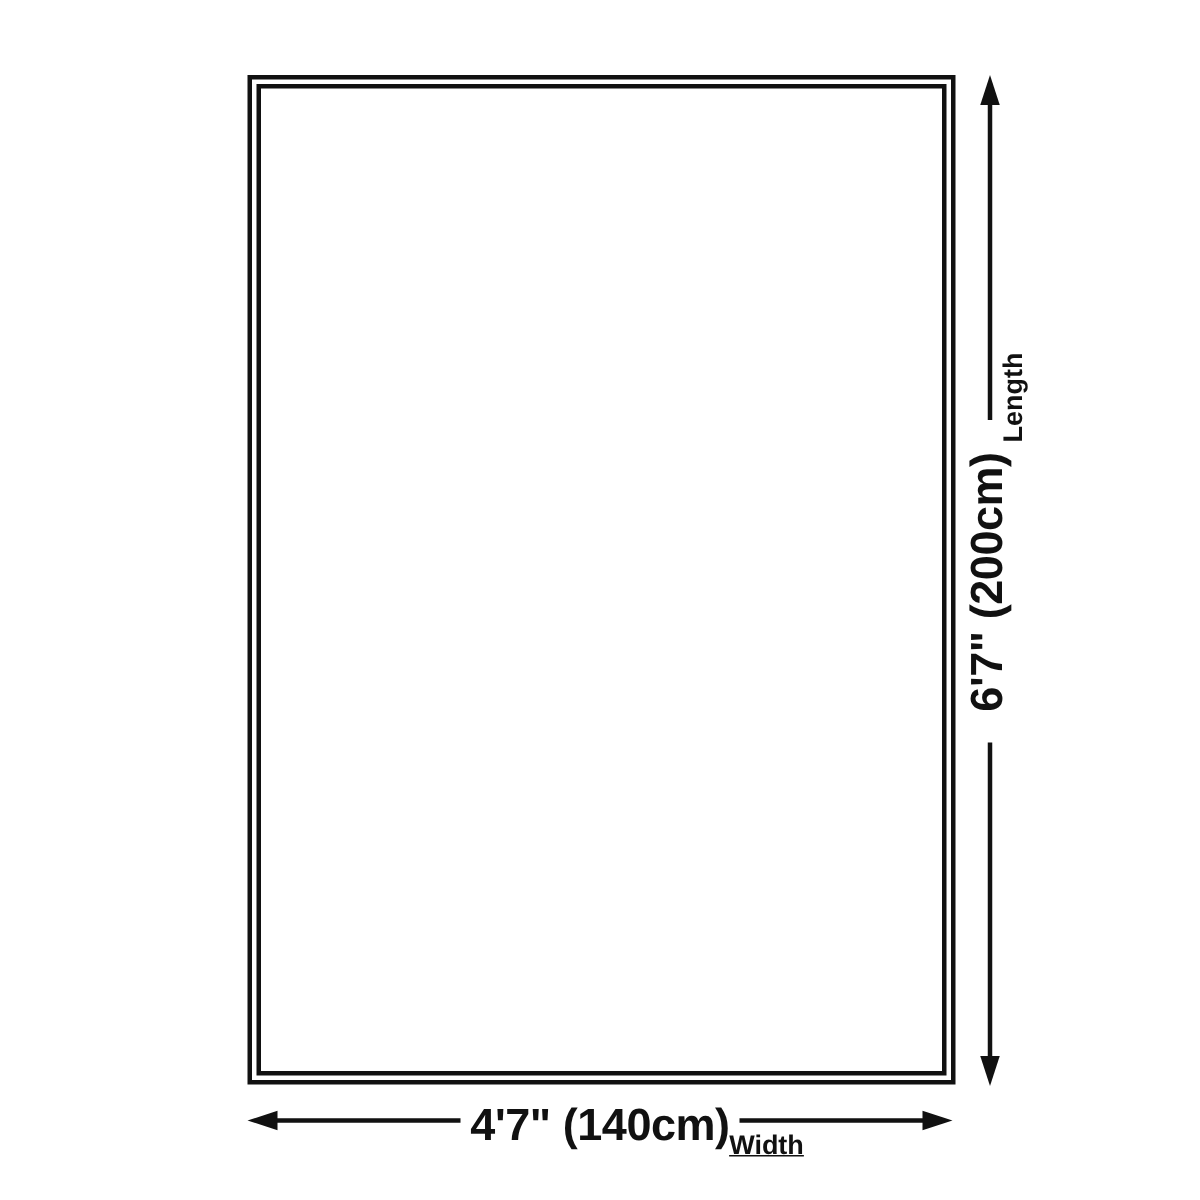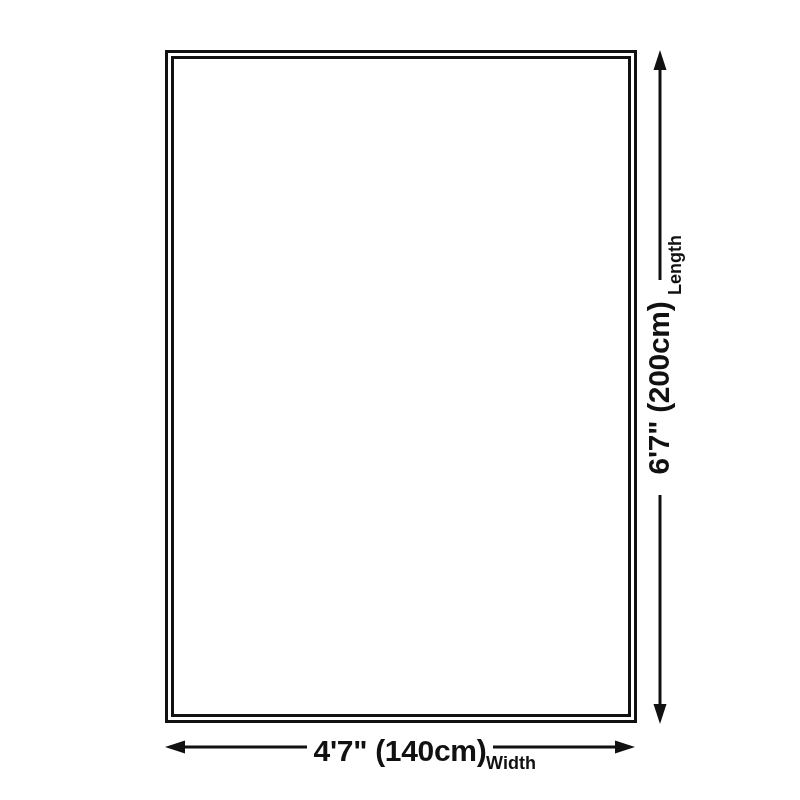--- a/index.html
+++ b/index.html
@@ -85,15 +85,15 @@
       <line x1="183" y1="747" x2="307" y2="747"></line>
       <line x1="493" y1="747" x2="617" y2="747"></line>
       <polygon stroke="none" points="635,747 615,740.5 615,753.5"></polygon>
     </g>
   </svg>
 
   <div class="dim-label dim-value center-anchor-rot" style="left:659px; top:388px;">6'7" (200cm)</div>
   <div class="dim-label dim-sub center-anchor-rot" style="left:675px; top:265px;">Length</div>
 
   <div class="dim-label dim-value center-anchor" style="left:400px; top:751px;">4'7" (140cm)</div>
-  <div class="dim-label dim-sub center-anchor" style="left:511px; top:763px;">Width</div>
+  <div class="dim-label dim-sub center-anchor" style="left:511px; top:763px;text-decoration:underline;">Width</div>
 
 </div>
 
 </body></html>

